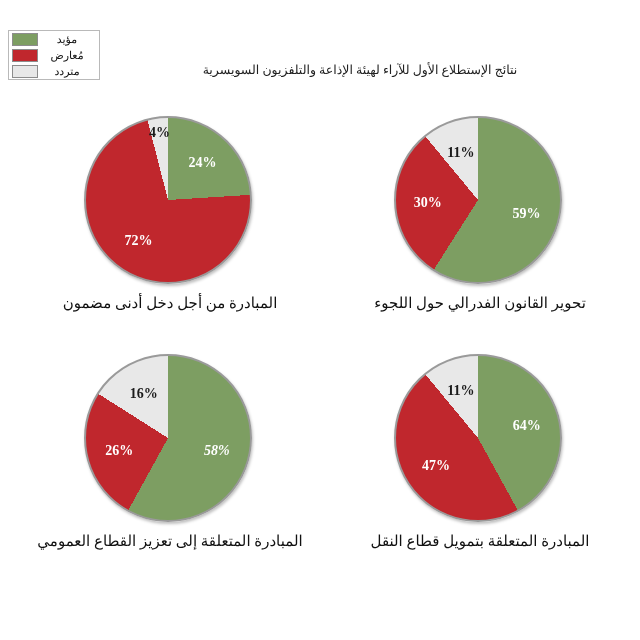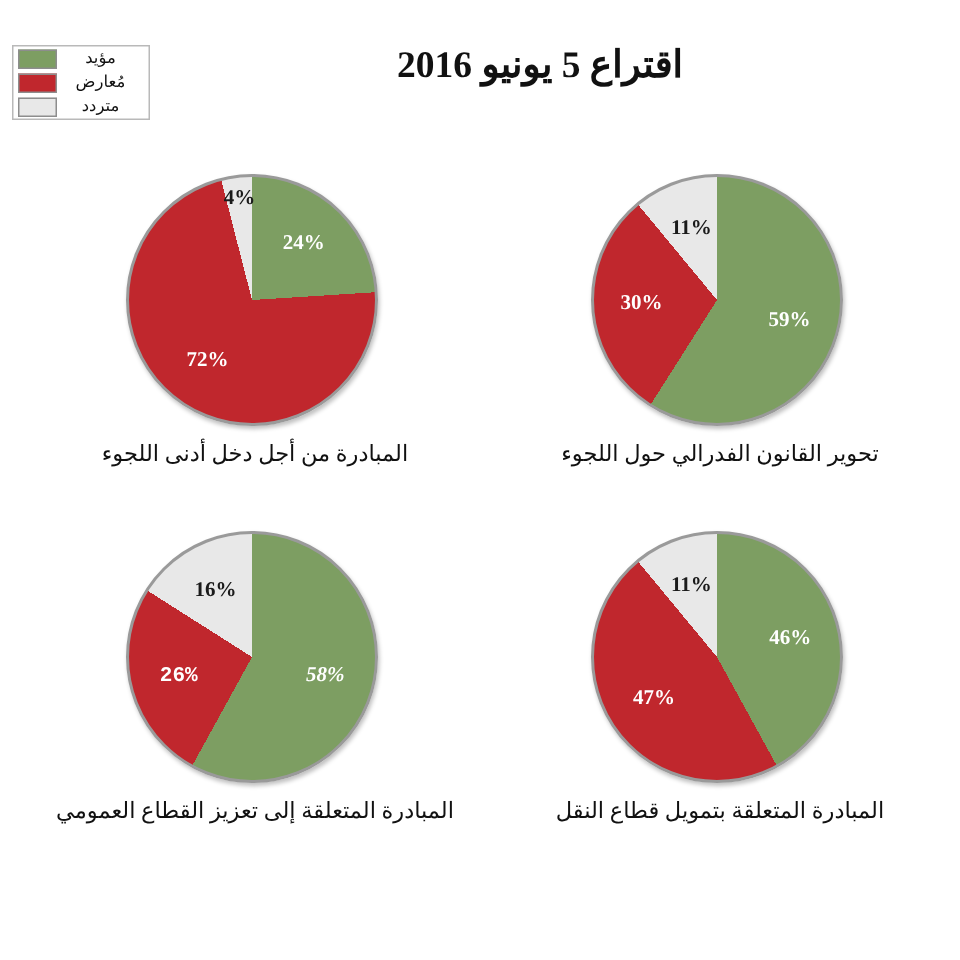--- a/index.html
+++ b/index.html
@@ -150,56 +150,56 @@
     <div class="legend-row">
       <span class="legend-swatch" style="background:#c0272d"></span>
       <span class="legend-label">مُعارض</span>
     </div>
     <div class="legend-row">
       <span class="legend-swatch" style="background:#e8e8e8"></span>
       <span class="legend-label">متردد</span>
     </div>
   </div>
 
-  <div class="title">اقتراع 5 يونيو 2016</div>
+  <div class="subtitle">نتائج الإستطلاع الأول للآراء لهيئة الإذاعة والتلفزيون السويسرية</div>
 
   <div class="chart-cell cell-1">
     <div class="pie-wrap">
       <div class="pie" id="pie-1" style="background: conic-gradient(rgb(125, 158, 98) 0%, rgb(125, 158, 98) 59%, rgb(192, 39, 45) 59%, rgb(192, 39, 45) 89%, rgb(232, 232, 232) 89%, rgb(232, 232, 232) 100%);"></div>
       <div class="slice-label" id="p1-s0" style="left: 132.4px; top: 98.1px;">59%</div>
       <div class="slice-label" id="p1-s1" style="left: 33.7px; top: 87.2px;">30%</div>
       <div class="slice-label dark" id="p1-s2" style="left: 66.9px; top: 36.6px;">11%</div>
     </div>
     <div class="chart-caption">تحوير القانون الفدرالي حول اللجوء</div>
   </div>
 
   <div class="chart-cell cell-0">
     <div class="pie-wrap">
       <div class="pie" id="pie-0" style="background: conic-gradient(rgb(125, 158, 98) 0%, rgb(125, 158, 98) 24%, rgb(192, 39, 45) 24%, rgb(192, 39, 45) 96%, rgb(232, 232, 232) 96%, rgb(232, 232, 232) 100%);"></div>
       <div class="slice-label" id="p0-s0" style="left: 118.5px; top: 47.3px;">24%</div>
       <div class="slice-label" id="p0-s1" style="left: 54.4px; top: 124.8px;">72%</div>
       <div class="slice-label dark" id="p0-s2" style="left: 75.6px; top: 17.3px;">4%</div>
     </div>
-    <div class="chart-caption">المبادرة من أجل دخل أدنى اللجوء</div>
+    <div class="chart-caption">المبادرة من أجل دخل أدنى مضمون</div>
   </div>
 
   <div class="chart-cell cell-3">
     <div class="pie-wrap">
       <div class="pie" id="pie-3" style="background: conic-gradient(rgb(125, 158, 98) 0%, rgb(125, 158, 98) 42%, rgb(192, 39, 45) 42%, rgb(192, 39, 45) 89%, rgb(232, 232, 232) 89%, rgb(232, 232, 232) 100%);"></div>
-      <div class="slice-label" id="p3-s0" style="left: 132.8px; top: 71.5px;">46%</div>
+      <div class="slice-label" id="p3-s0" style="left: 132.8px; top: 71.5px;">64%</div>
       <div class="slice-label" id="p3-s1" style="left: 42px; top: 112.3px;">47%</div>
       <div class="slice-label dark" id="p3-s2" style="left: 66.9px; top: 36.6px;">11%</div>
     </div>
     <div class="chart-caption">المبادرة المتعلقة بتمويل قطاع النقل</div>
   </div>
 
   <div class="chart-cell cell-2">
     <div class="pie-wrap">
       <div class="pie" id="pie-2" style="background: conic-gradient(rgb(125, 158, 98) 0%, rgb(125, 158, 98) 58%, rgb(192, 39, 45) 58%, rgb(192, 39, 45) 84%, rgb(232, 232, 232) 84%, rgb(232, 232, 232) 100%);"></div>
       <div class="slice-label" id="p2-s0" style="left: 132.8px; top: 96.5px; font-style: italic;">58%</div>
-      <div class="slice-label" id="p2-s1" style="left: 35.2px; top: 96.5px; font-family: Liberation Mono, monospace;">26%</div>
+      <div class="slice-label" id="p2-s1" style="left: 35.2px; top: 96.5px;">26%</div>
       <div class="slice-label dark" id="p2-s2" style="left: 59.7px; top: 39.8px;">16%</div>
     </div>
     <div class="chart-caption">المبادرة المتعلقة إلى تعزيز القطاع العمومي</div>
   </div>
 
 
 </div>
 
 </body></html>

